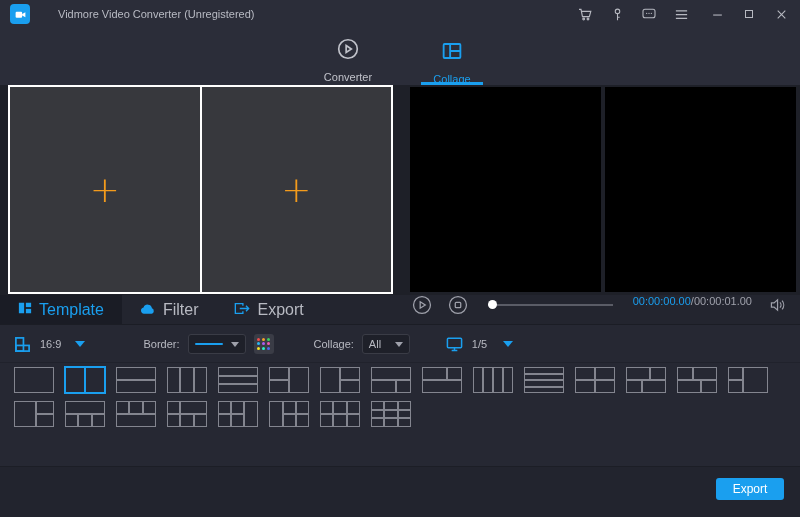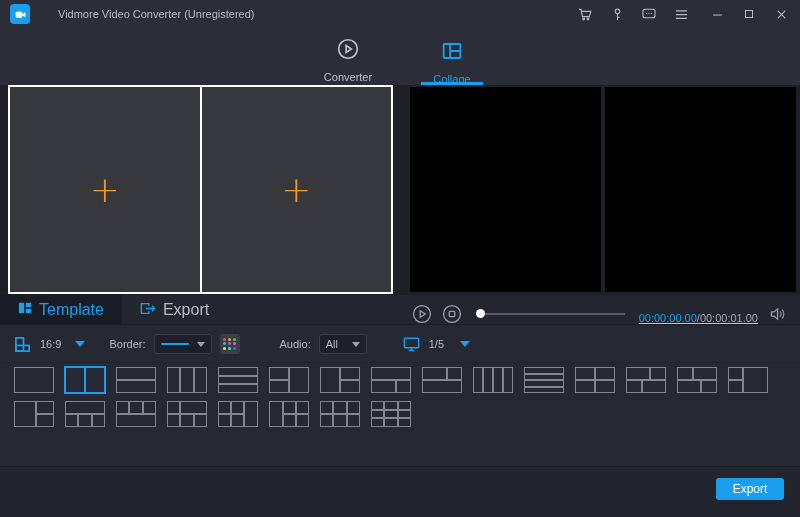--- a/index.html
+++ b/index.html
@@ -35,21 +35,21 @@
   .plus { color:#f39b1c; font-size:36px; font-weight:300; line-height:1; font-family:"DejaVu Sans", sans-serif; }
   .video-preview { position:absolute; left:410px; top:2px; width:386px; height:205px; display:flex; gap:4px; }
   .vp-cell { flex:1; background:#000000; }
 
   
   .controlrow { position:absolute; left:0; top:295px; width:800px; height:30px; background:#23252f;
                 display:flex; border-bottom:1px solid #1b1d25; }
   .panel-tabs { width:400px; display:flex; align-items:stretch; }
   .ptab { display:flex; align-items:center; gap:7px; padding:0 18px; font-size:16px; color:#b8bac2; }
   .ptab.active { background:#1a1c25; color:#1a9fef; }
-  .player { width:400px; display:flex; align-items:flex-end; padding:0 12px; gap:10px;text-decoration:underline; }
+  .player { width:400px; display:flex; align-items:flex-start; padding:0 12px; gap:16px; }
   .pbtn { width:20px; height:20px; display:flex; align-items:center; justify-content:center; }
   .seek { position:relative; flex:1; height:20px; margin:0 4px; }
   .seek-track { position:absolute; left:0; right:0; top:9px; height:2px; background:#5a5c66; }
   .seek-knob { position:absolute; left:0; top:5px; width:9px; height:9px; border-radius:50%; background:#ffffff; }
   .time { font-size:11px; white-space:nowrap; }
   .time .cur { color:#1a9fef; }
   .time .sep, .time .tot { color:#9fa1ab; }
 
   
   .toolbar { position:absolute; left:0; top:326px; width:800px; height:37px; background:#262833;
@@ -185,20 +185,28 @@
           <svg width="14" height="14" viewBox="0 0 16 16" fill="#1a9fef">
             <rect x="1" y="2" width="6" height="12"></rect>
               <rect x="9" y="2" width="6" height="5"></rect>
               <rect x="9" y="9" width="6" height="5"></rect>
           </svg>
         </span>
         <span>Template</span>
       </div>
       <div class="ptab">
         <span>
+          <svg width="16" height="12" viewBox="0 0 20 14" fill="#1a9fef">
+            <path d="M5 13a4 4 0 01-.6-7.9A5.5 5.5 0 0115 6.2 3.6 3.6 0 0114.6 13z"></path>
+          </svg>
+        </span>
+        <span>Filter</span>
+      </div>
+      <div class="ptab">
+        <span>
           <svg width="16" height="13" viewBox="0 0 18 14" fill="none" stroke="#1a9fef" stroke-width="1.5">
             <path d="M10 4V1.5H1.5v11H10V10"></path>
             <path d="M6.5 7h10M13.5 4l3 3-3 3"></path>
           </svg>
         </span>
         <span>Export</span>
       </div>
     </div>
     <div class="player">
       <div class="pbtn">
@@ -232,38 +240,38 @@
   <div class="toolbar">
     <span style="display:flex;">
       <svg width="17" height="17" viewBox="0 0 18 18" fill="none" stroke="#1a9fef" stroke-width="1.8">
         <rect x="2" y="2" width="8" height="14"></rect>
           <rect x="2" y="10" width="14" height="6"></rect>
       </svg>
     </span>
     <span class="tb-label" style="margin-left:9px;">16:9</span>
     <span class="arrow-blue" style="margin-left:14px;"></span>
 
-    <span class="tb-label" style="margin-left:24px;">Border:</span>
+    <span class="tb-label" style="margin-left:58px;">Border:</span>
     <div class="select-box" style="margin-left:8px; width:58px;">
       <span class="border-line"></span>
       <span class="arrow-gray"></span>
     </div>
     <div class="color-picker">
       <span class="dot" style="background:#f04e4e"></span>
       <span class="dot" style="background:#f3a32a"></span>
       <span class="dot" style="background:#3bd05f"></span>
       <span class="dot" style="background:#2ab7f3"></span>
       <span class="dot" style="background:#b05cf0"></span>
       <span class="dot" style="background:#f05cb0"></span>
       <span class="dot" style="background:#f3e12a"></span>
       <span class="dot" style="background:#2af3c8"></span>
       <span class="dot" style="background:#4e6af0"></span>
     </div>
 
-    <span class="tb-label" style="margin-left:40px;">Audio:</span>
+    <span class="tb-label" style="margin-left:40px;">Collage:</span>
     <div class="select-box" style="margin-left:8px; width:48px; justify-content:space-between;">
       <span>All</span>
       <span class="arrow-gray"></span>
     </div>
 
     <span style="display:flex; margin-left:36px;">
       <svg width="17" height="16" viewBox="0 0 18 16" fill="none" stroke="#1a9fef" stroke-width="1.6">
         <rect x="1.5" y="2" width="15" height="10" rx="1"></rect>
           <path d="M6 15h6M9 12v3"></path>
       </svg>

